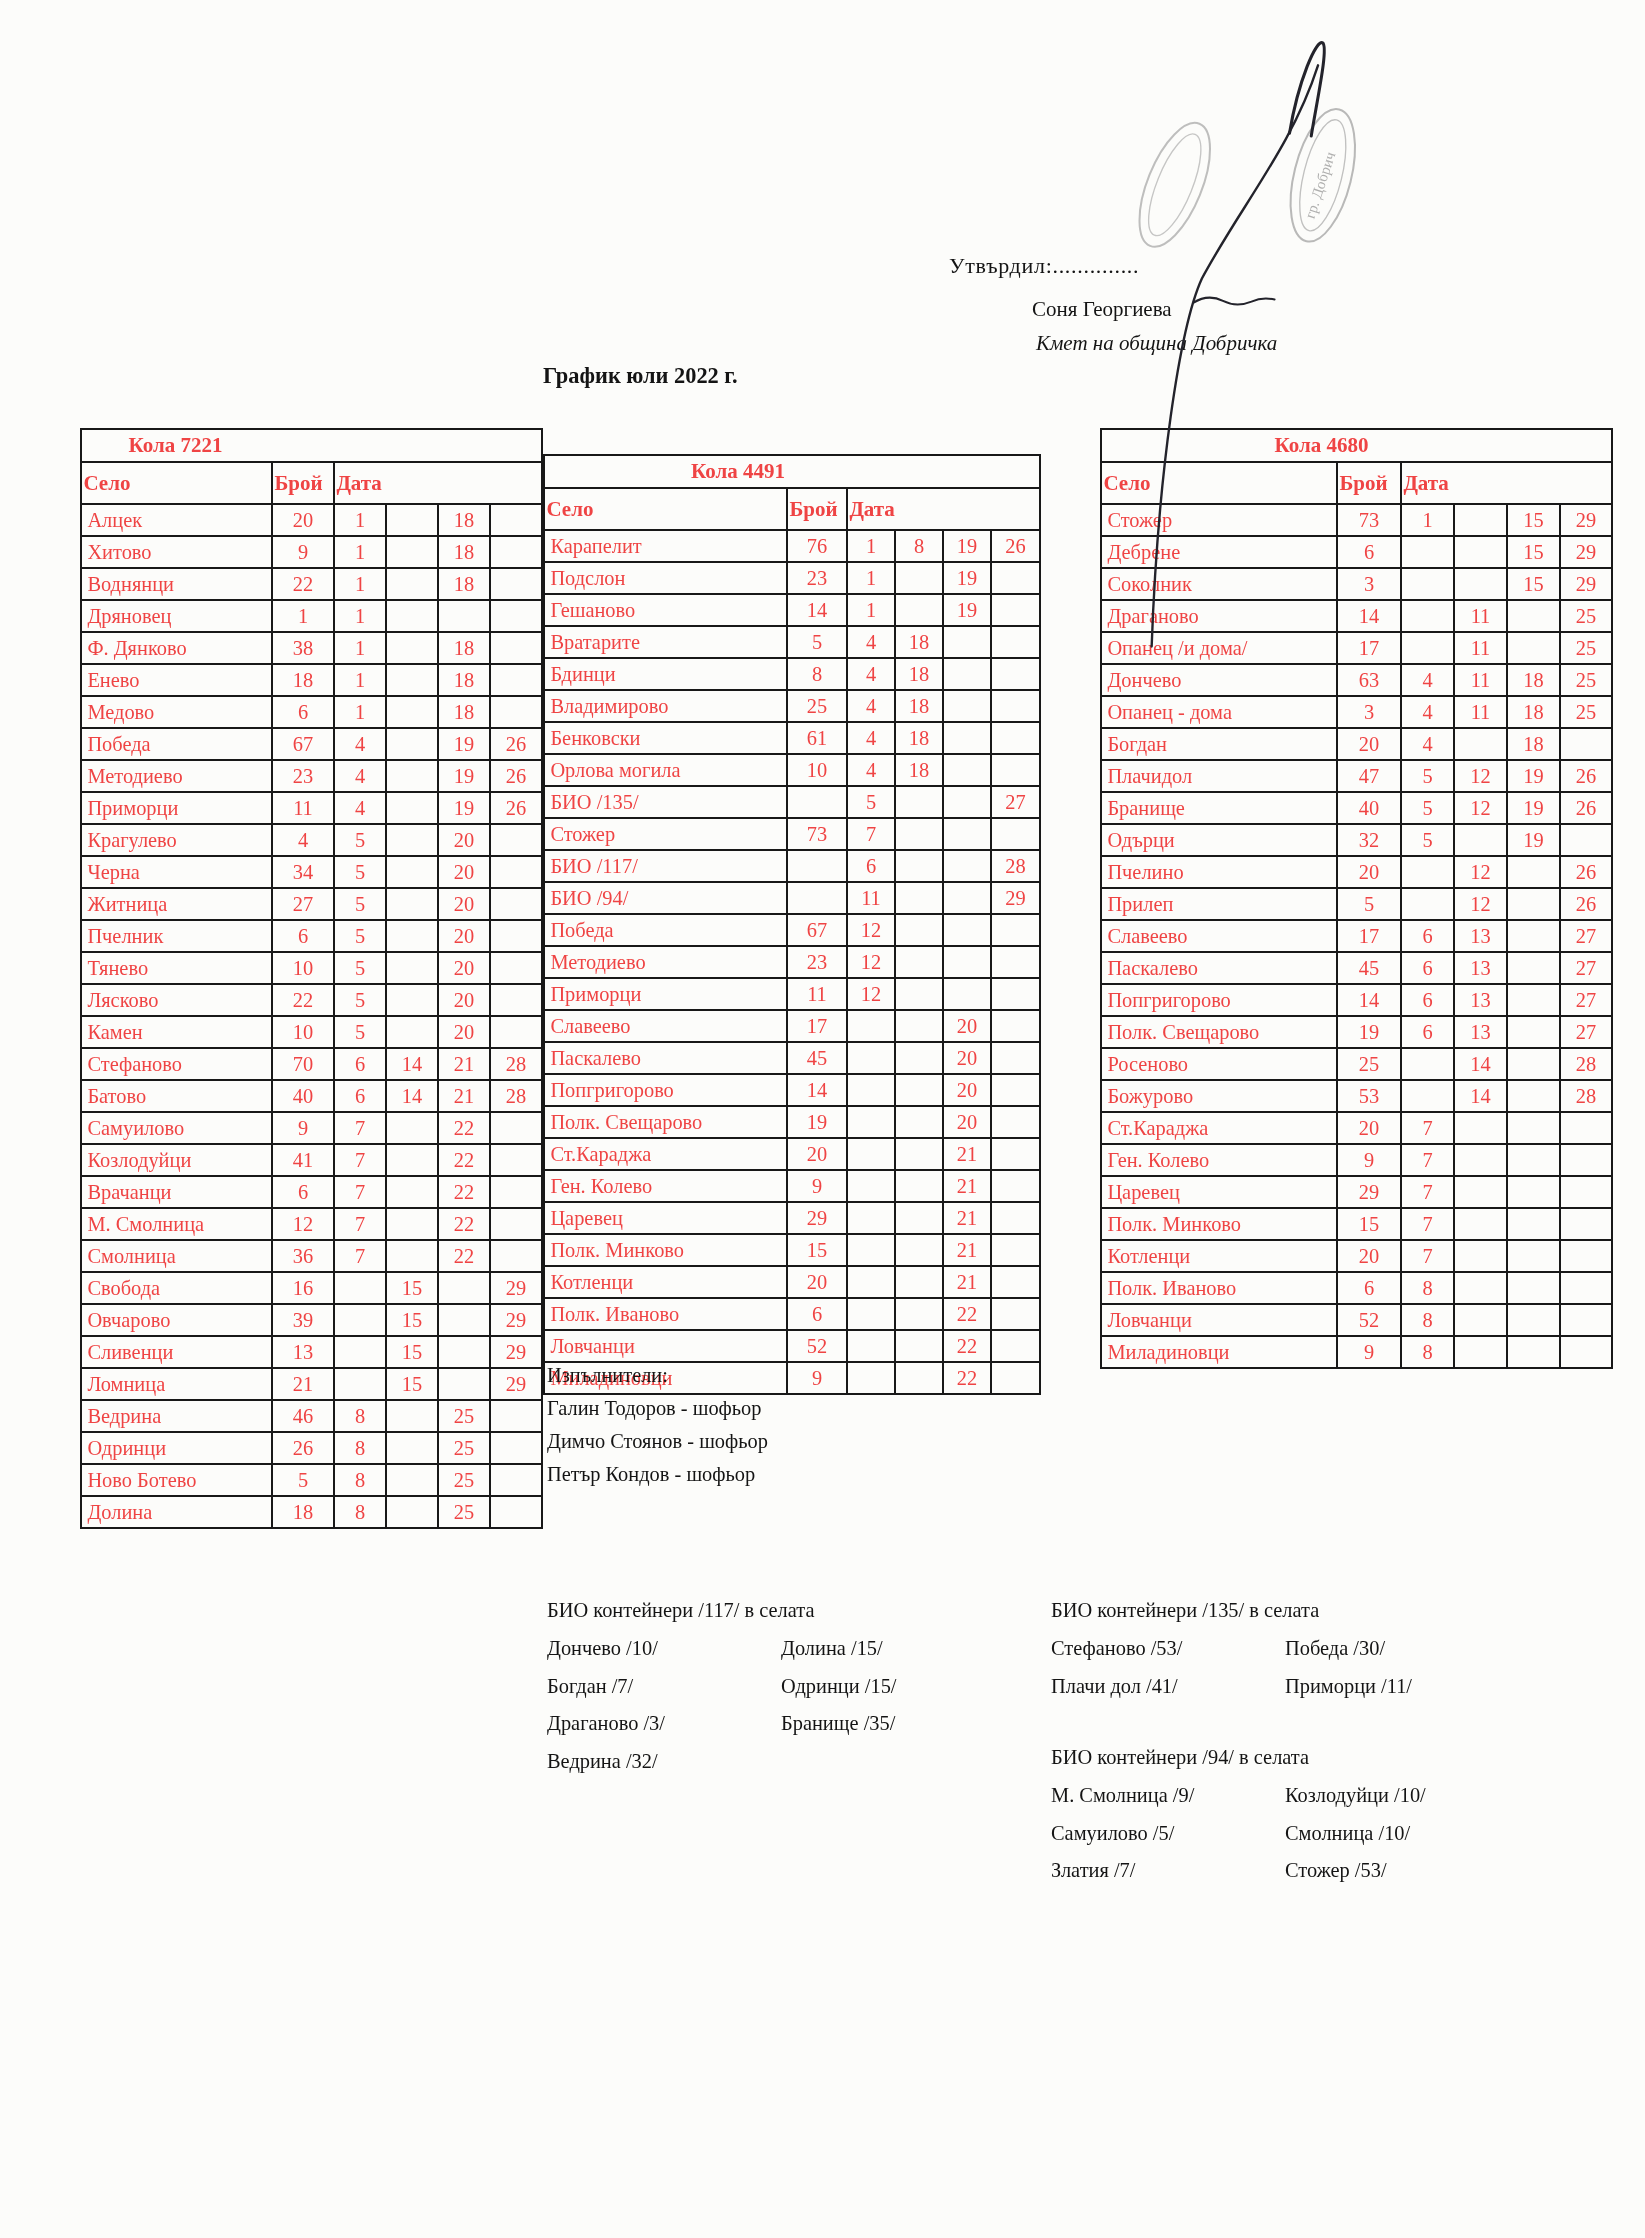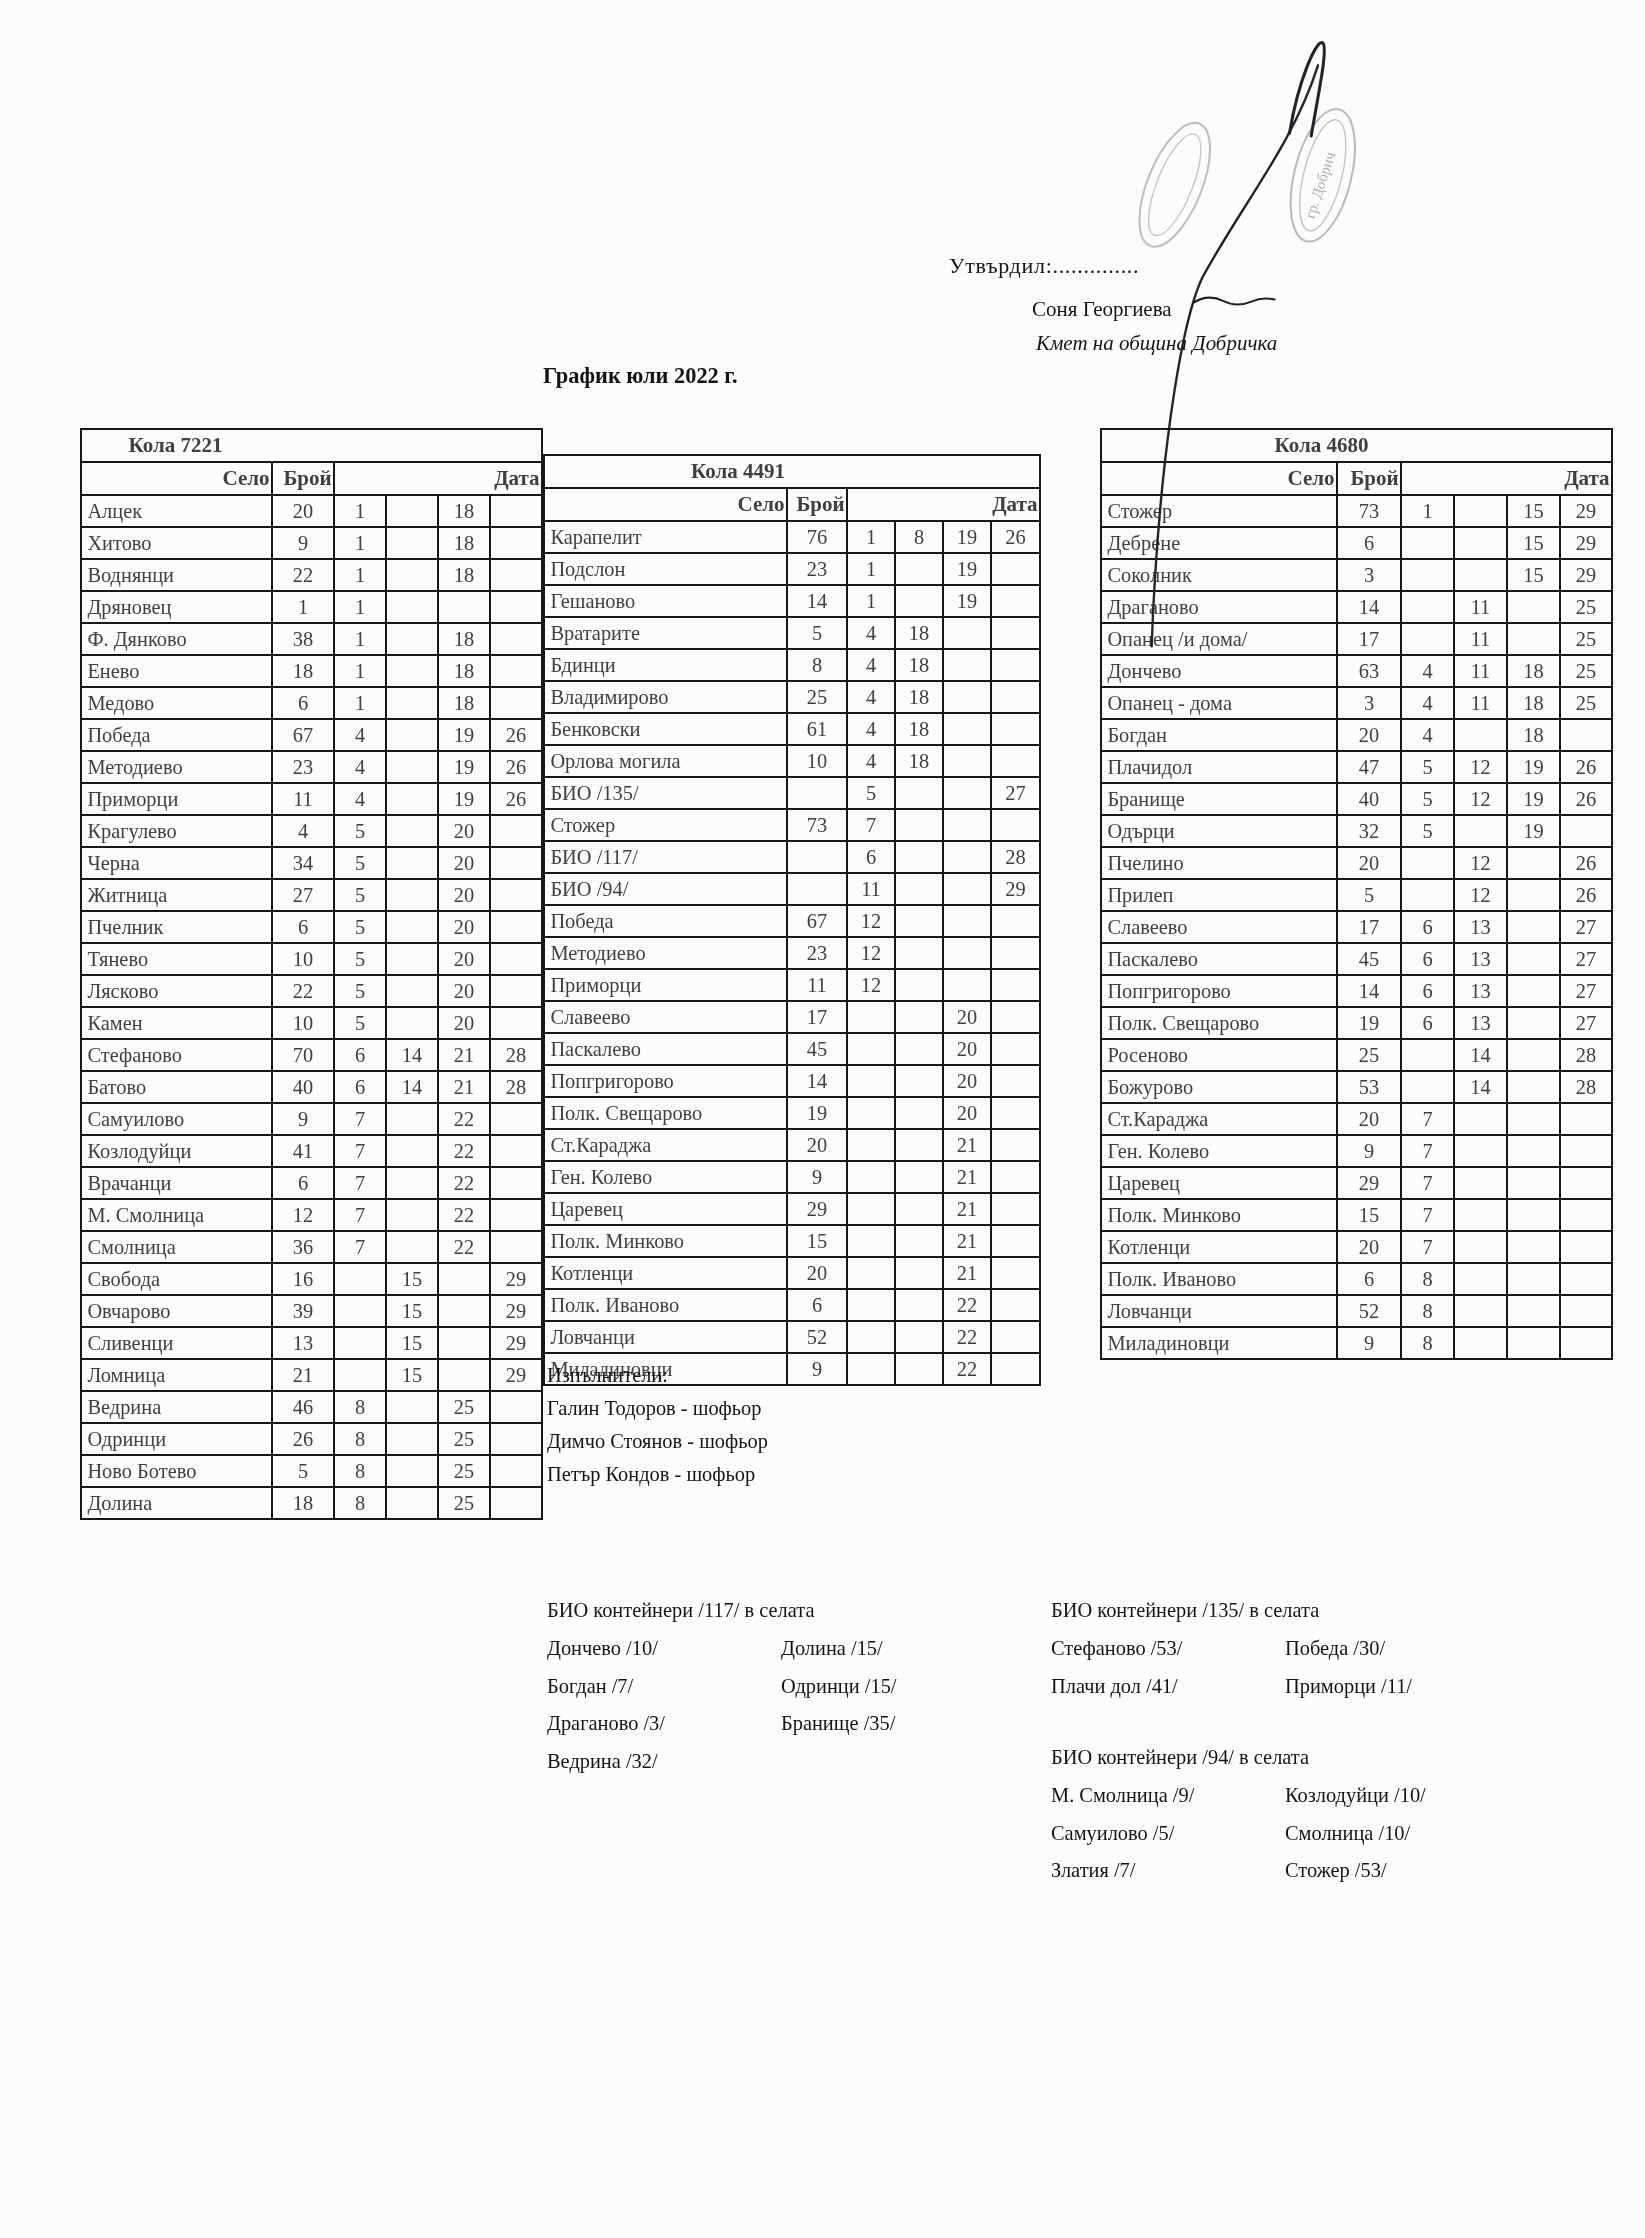--- a/index.html
+++ b/index.html
@@ -10,25 +10,25 @@
     font-family:"Liberation Serif", serif;
     overflow:hidden; margin:0 auto;
   }
 
   .approval-line  { position:absolute; left:949px; top:253px; font-size:22px; letter-spacing:0.7px; }
   .approver-name  { position:absolute; left:1032px; top:297px; font-size:21px; }
   .approver-title { position:absolute; left:1036px; top:331px; font-size:21px; font-style:italic; }
   .doc-title      { position:absolute; left:543px;  top:363px; font-size:22.4px; font-weight:bold; }
 
   table.sched { position:absolute; top:428px; border-collapse:collapse; table-layout:fixed;
-                font-size:20.4px; color:#404040; }
+                font-size:20.4px; color:#ef4444; }
   table.sched td { border:2px solid #181818; height:32px; padding:0 1.4px;
                    white-space:nowrap; overflow:hidden; }
   table.sched td.car { height:33px; font-weight:bold; font-size:21px; text-align:center; }
-  table.sched td.hdr { height:33px; font-weight:bold; font-size:21px; text-align:right; }
+  table.sched td.hdr { height:42px; font-weight:bold; font-size:21px; text-align:left; }
   table.sched td.v { text-align:left; padding-left:5.4px; }
   table.sched td.n { text-align:center; }
 
   .executors { position:absolute; left:547px; top:1359px; font-size:20.4px; }
   .exec-label, .exec-line { height:33px; line-height:33px; }
 
   .bio { position:absolute; font-size:20.4px; }
   #bio-0 { left:547px;  top:1597px; width:482px; }
   #bio-1 { left:1051px; top:1597px; width:496px; }
   #bio-2 { left:1051px; top:1744px; width:496px; }

